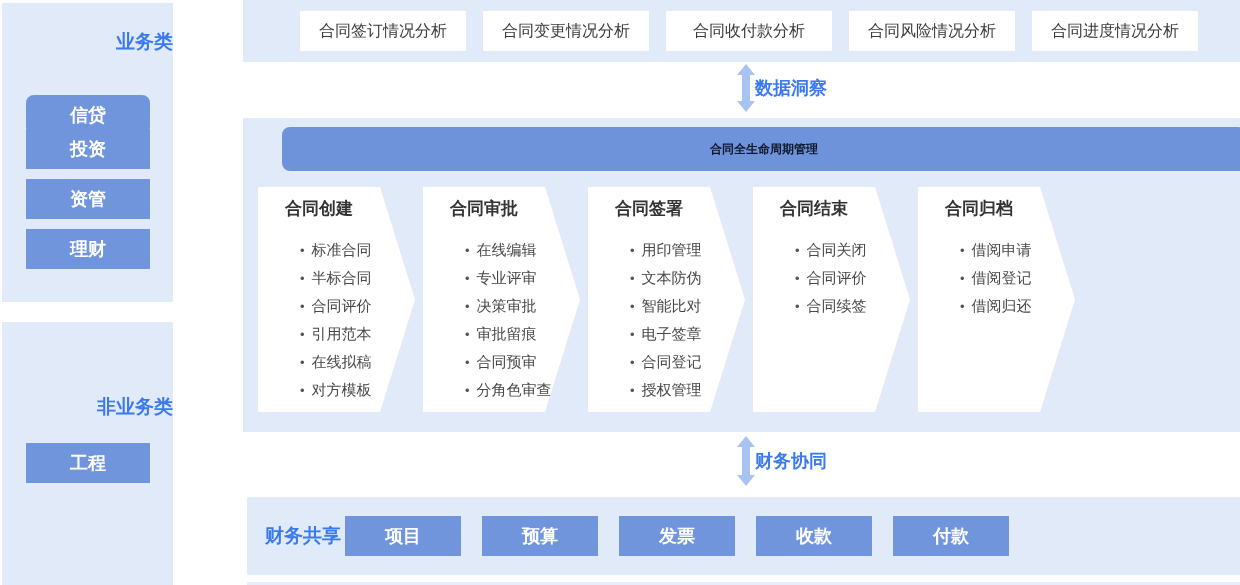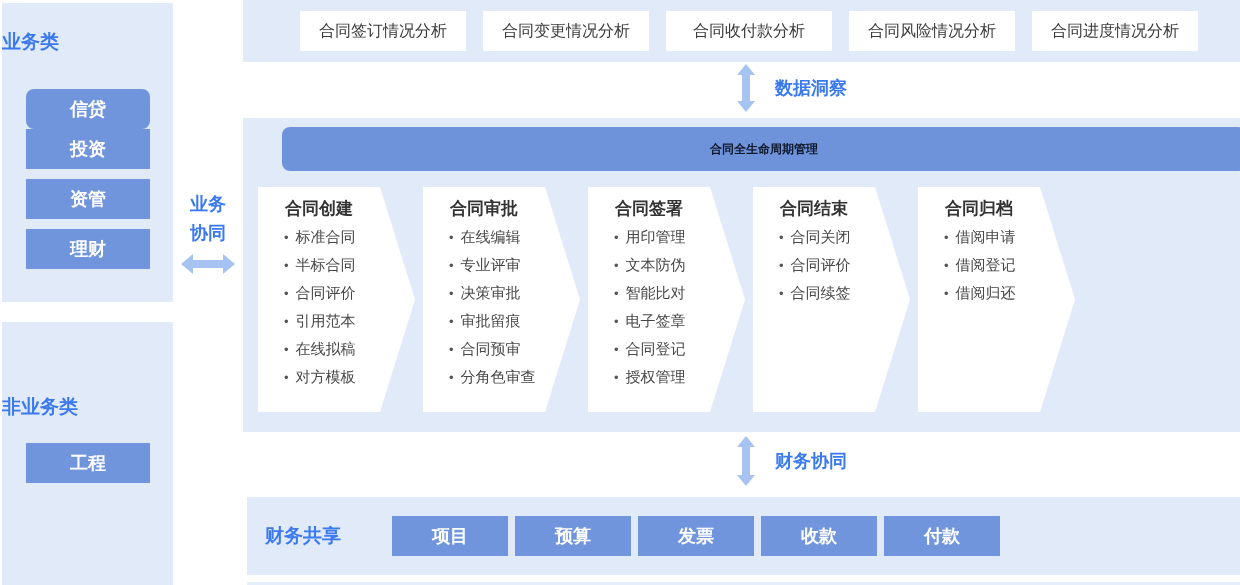--- a/index.html
+++ b/index.html
@@ -4,90 +4,81 @@
 <style>
   html,body{margin:0;padding:0;background:#fff;}
   #canvas{
     position:relative;width:1240px;height:585px;background:#fff;
     font-family:"Liberation Sans",sans-serif;overflow:hidden;
     --panel-bg:#e1eaf9;--btn-blue:#7095dc;--header-blue:#6e93db;
     --accent-text:#3b79ef;--arrow-blue:#a6c3f2;--dark-text:#3a3a3a;--bullet-text:#474747;
   }
   .panel{position:absolute;background:var(--panel-bg);}
   
-  .side-title{position:absolute;width:100%;text-align:left;font-size:19px;font-weight:bold;color:var(--accent-text);}
+  .side-title{position:absolute;width:100%;text-align:right;font-size:19px;font-weight:bold;color:var(--accent-text);}
   .side-btn{position:absolute;left:24px;width:124px;height:40px;background:var(--btn-blue);
     color:#fff;font-size:18px;font-weight:600;display:flex;align-items:center;justify-content:center;}
   
-  .conn{position:absolute;display:flex;align-items:center;gap:20px;}
+  .conn{position:absolute;display:flex;align-items:center;}
   .conn-label{font-size:18px;font-weight:bold;color:var(--accent-text);white-space:nowrap;}
   .conn-vert{flex-direction:column;gap:6px;}
   
   #analysis-strip{left:243px;top:0;width:997px;height:62px;display:flex;align-items:center;
     padding-left:57px;box-sizing:border-box;gap:17px;}
   .chip{width:166px;height:40px;background:#fff;display:flex;align-items:center;justify-content:center;
     font-size:16px;color:var(--dark-text);white-space:nowrap;}
   
   #lifecycle-panel{left:243px;top:118px;width:997px;height:314px;}
   #lifecycle-header{position:absolute;left:15px;top:9px;width:964px;height:44px;border-radius:8px;
     background:var(--header-blue);color:#0f172a;font-size:12px;font-weight:600;
     display:flex;align-items:center;justify-content:center;margin-left:24px;}
   #stages{position:absolute;left:15px;top:69px;display:flex;gap:8px;}
   .stage{width:157px;height:225px;background:#fff;box-sizing:border-box;padding-top:10px;
     clip-path:polygon(0 0,calc(100% - 35px) 0,100% 50%,calc(100% - 35px) 100%,0 100%);}
   .stage-title{width:122px;text-align:center;font-size:17px;font-weight:bold;color:#333;margin-bottom:3px;}
-  .stage ul{list-style:none;margin:0;padding:0 0 0 26px;}
+  .stage ul{list-style:none;margin:16px;padding:0 0 0 26px;}
   .stage li{font-size:15px;color:var(--bullet-text);line-height:27px;white-space:nowrap;}
   .stage li::before{content:"•";margin-right:7px;font-size:13px;color:#555;}
   
   #finance-panel{left:247px;top:497px;width:993px;height:78px;display:flex;align-items:center;
     box-sizing:border-box;padding-left:18px;}
   #finance-label{font-size:19px;font-weight:bold;color:var(--accent-text);width:80px;}
-  #finance-buttons{display:flex;gap:7px;margin-left:47px;align-items:flex-end;}
+  #finance-buttons{display:flex;gap:21px;align-items:flex-end;}
   .fin-btn{width:116px;height:40px;background:var(--btn-blue);color:#fff;font-size:18px;font-weight:600;
     display:flex;align-items:center;justify-content:center;}
   #bottom-strip{left:247px;top:582px;width:993px;height:3px;background:#e6eefb;}
   svg{display:block;}
 </style>
 </head>
 <body>
 
 <div id="canvas" style="--panel-bg: #e1eaf9; --btn-blue: #7095dc; --header-blue: #6e93db; --accent-text: #3b79ef; --arrow-blue: #a6c3f2; --dark-text: #3a3a3a;">
 
   <div class="panel" style="left:2px;top:3px;width:171px;height:299px;">
     <div class="side-title" style="top:26px;">业务类</div>
     <div>
 
-        <div class="side-btn side-btn-stack" style="top: 86px; border-radius: 8px;">信贷</div>
+        <div class="side-btn side-btn-stack" style="top: 92px; border-radius: 8px;">信贷</div>
 
         <div class="side-btn side-btn-stack" style="top: 126px;">投资</div>
 
         <div class="side-btn side-btn-stack" style="top: 176px;">资管</div>
 
         <div class="side-btn side-btn-stack" style="top: 226px;">理财</div>
       </div>
   </div>
 
   <div class="panel" style="left:2px;top:322px;width:171px;height:292px;">
     <div class="side-title" style="top:72px;">非业务类</div>
     <div>
 
         <div class="side-btn side-btn-stack2" style="top: 121px;">工程</div>
       </div>
   </div>
 
-  <div class="conn conn-vert" style="left:178px;top:190px;width:60px;">
-    <div class="conn-label" style="line-height:29px;text-align:center;">
-      <div>业务</div>
-      <div>协同</div>
-    </div>
-    <svg width="54" height="20" viewBox="0 0 54 20">
-      <polygon points="0,10 12,0 12,6 42,6 42,0 54,10 42,20 42,14 12,14 12,20" fill="#a6c3f2"></polygon>
-    </svg>
-  </div>
 
   <div class="panel" id="analysis-strip">
 
       <div class="chip">合同签订情况分析</div>
 
       <div class="chip">合同变更情况分析</div>
 
       <div class="chip">合同收付款分析</div>
 
       <div class="chip">合同风险情况分析</div>

